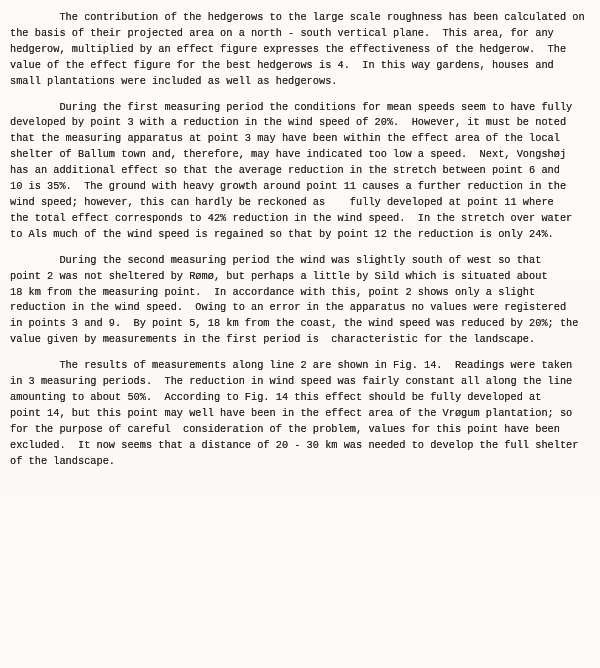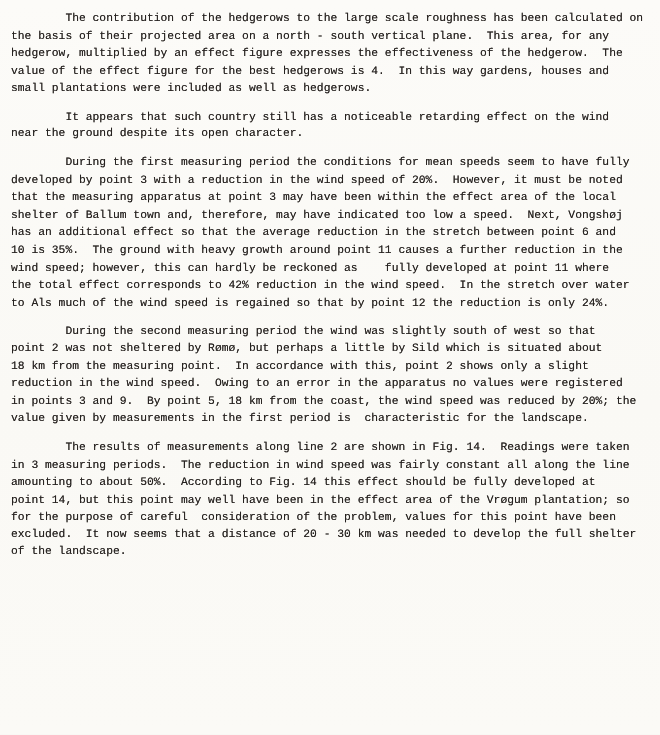--- a/index.html
+++ b/index.html
@@ -29,22 +29,20 @@
 </style>
 </head>
 <body>
 
 <div class="page">
   <p class="para">        The contribution of the hedgerows to the large scale roughness has been calculated on
 the basis of their projected area on a north - south vertical plane.  This area, for any
 hedgerow, multiplied by an effect figure expresses the effectiveness of the hedgerow.  The
 value of the effect figure for the best hedgerows is 4.  In this way gardens, houses and
 small plantations were included as well as hedgerows.</p>
-  <p class="para">        It appears that such country still has a noticeable retarding effect on the wind
-near the ground despite its open character.</p>
   <p class="para">        During the first measuring period the conditions for mean speeds seem to have fully
 developed by point 3 with a reduction in the wind speed of 20%.  However, it must be noted
 that the measuring apparatus at point 3 may have been within the effect area of the local
 shelter of Ballum town and, therefore, may have indicated too low a speed.  Next, Vongshøj
 has an additional effect so that the average reduction in the stretch between point 6 and
 10 is 35%.  The ground with heavy growth around point 11 causes a further reduction in the
 wind speed; however, this can hardly be reckoned as    fully developed at point 11 where
 the total effect corresponds to 42% reduction in the wind speed.  In the stretch over water
 to Als much of the wind speed is regained so that by point 12 the reduction is only 24%.</p>
   <p class="para">        During the second measuring period the wind was slightly south of west so that

